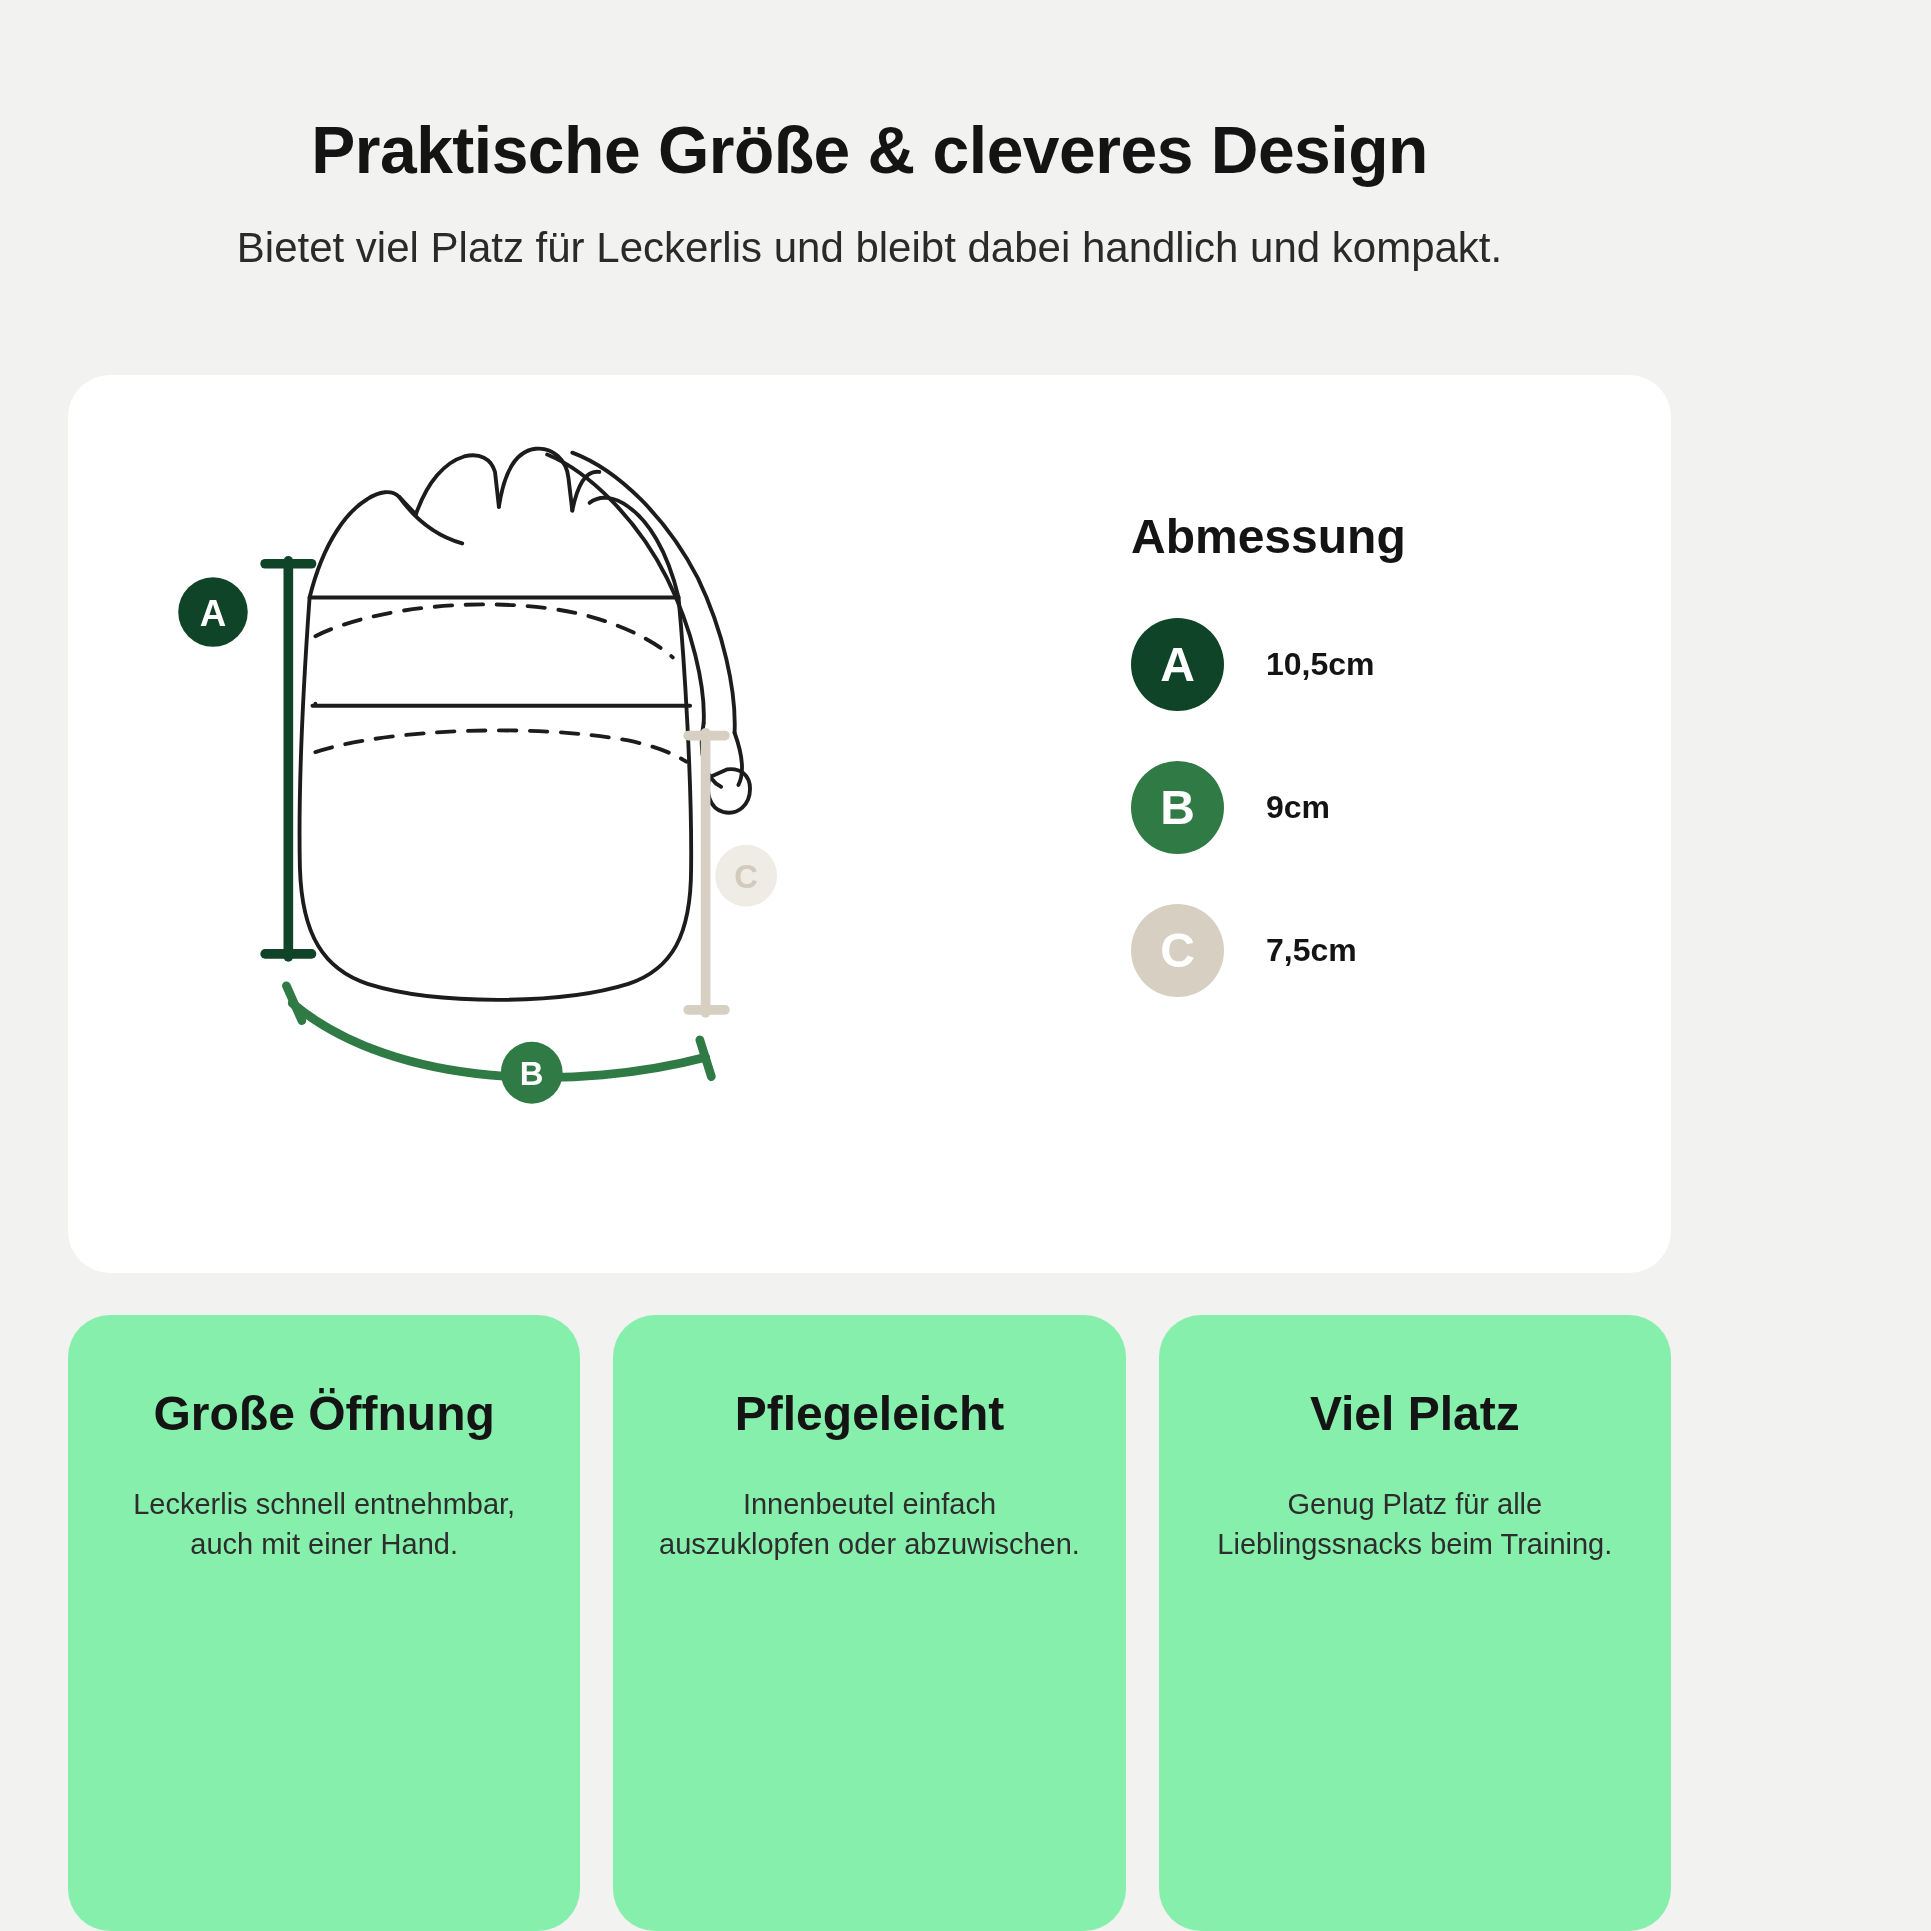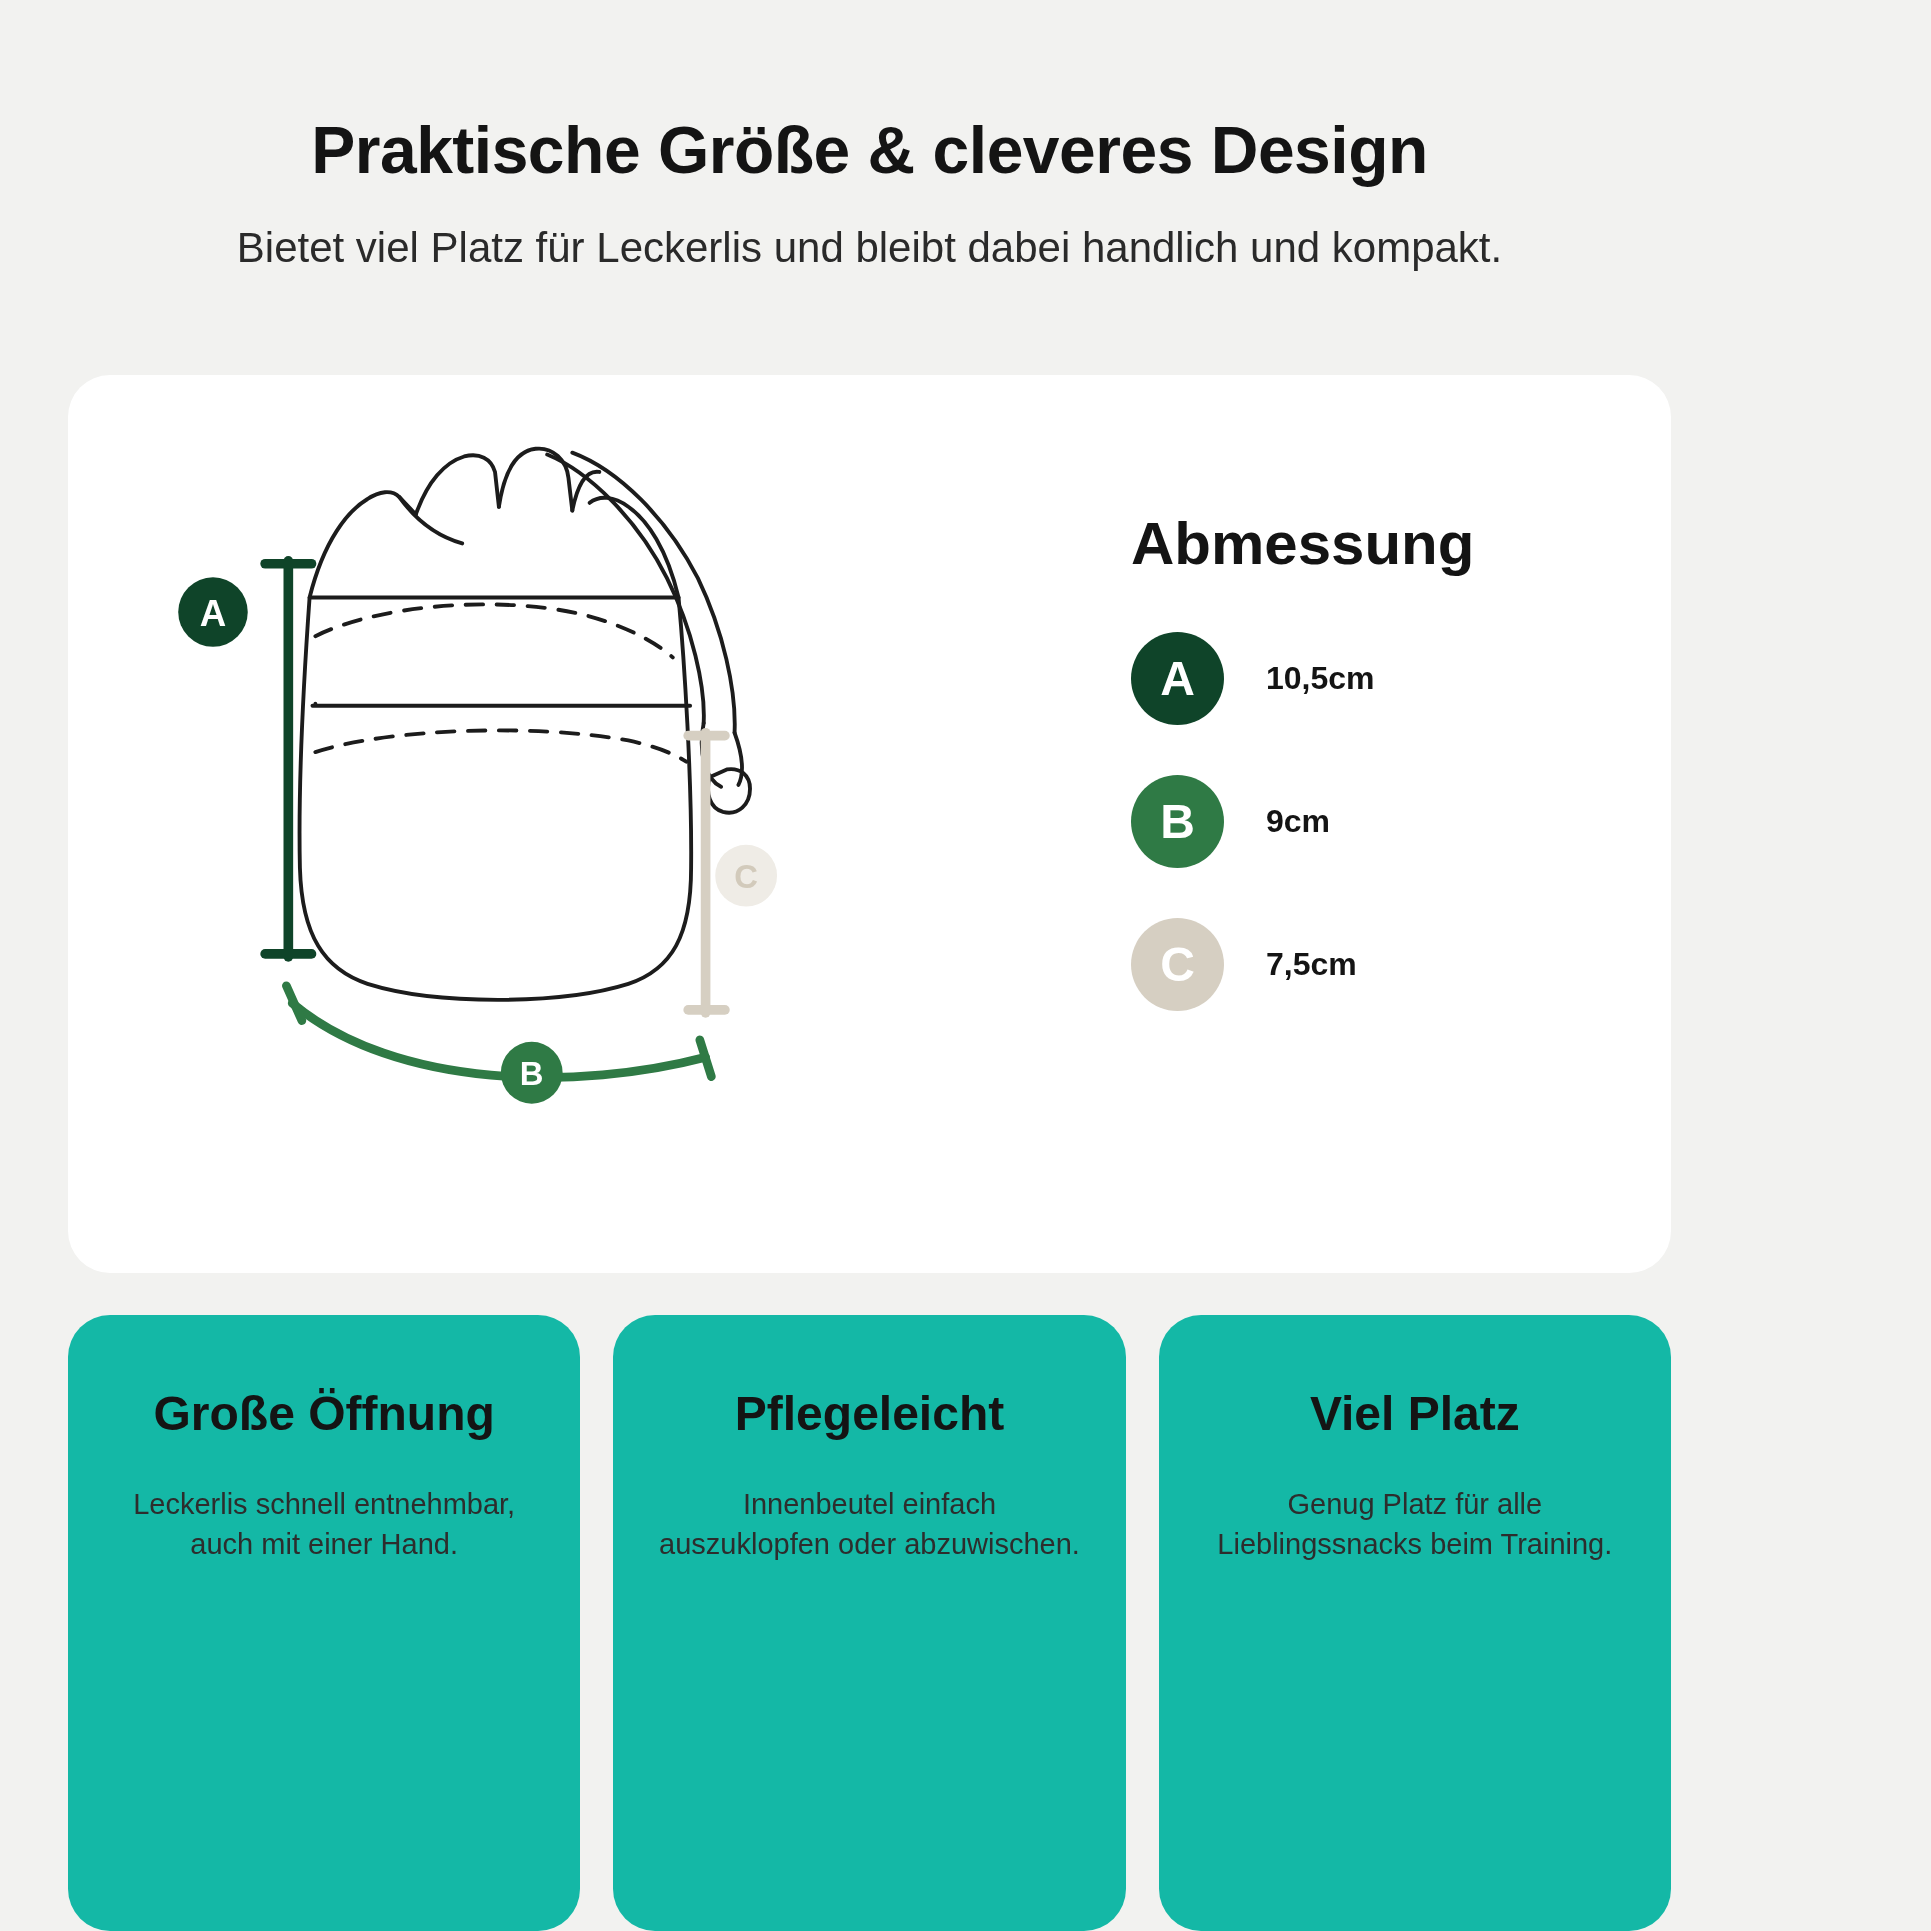--- a/index.html
+++ b/index.html
@@ -65,21 +65,21 @@
     position: absolute;
     left: 0;
     top: 0;
   }
   .dim-list {
     flex: 1 1 auto;
     padding-left: 39px;
     padding-top: 95px;
   }
   .dim-list-title {
-    font-size: 60px;
+    font-size: 48px;
     font-weight: bold;
     color: #141414;
     margin: 0 0 54px 0;
   }
   .dim-row {
     display: flex;
     align-items: center;
     margin-bottom: 50px;
   }
   .badge {
@@ -106,21 +106,21 @@
 
   
   .features {
     margin-top: 42px;
     display: flex;
     gap: 33px;
     flex: 1 1 auto;
   }
   .feature-card {
     flex: 1 1 0;
-    background: #14b8a6;
+    background: #86efac;
     border-radius: 42px;
     box-sizing: border-box;
     padding: 71px 42px 0;
     text-align: center;
   }
   .feature-title {
     font-size: 48px;
     font-weight: bold;
     color: #141414;
     margin: 0 0 44px 0;

